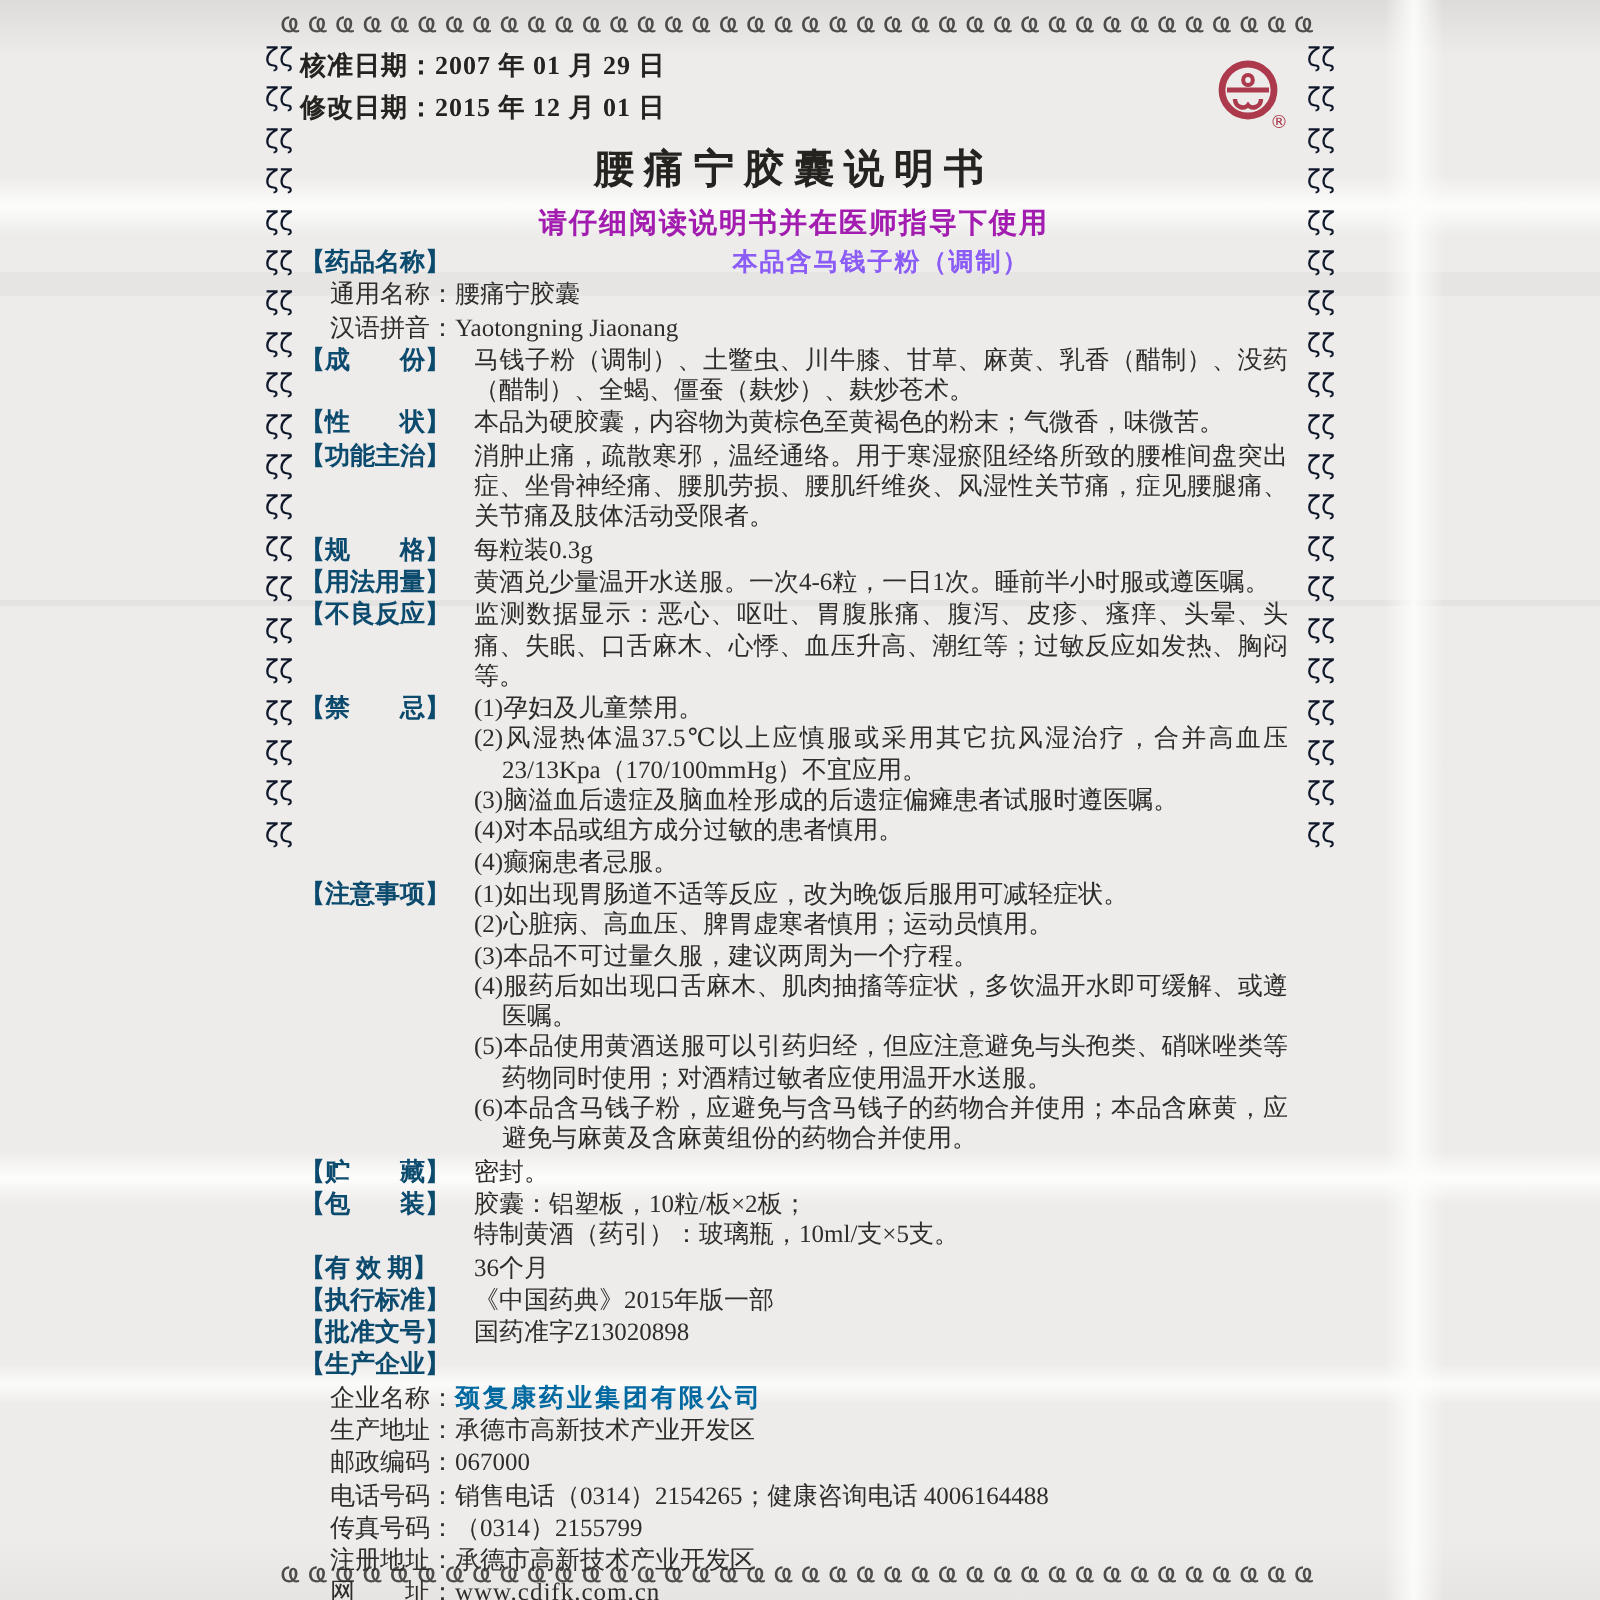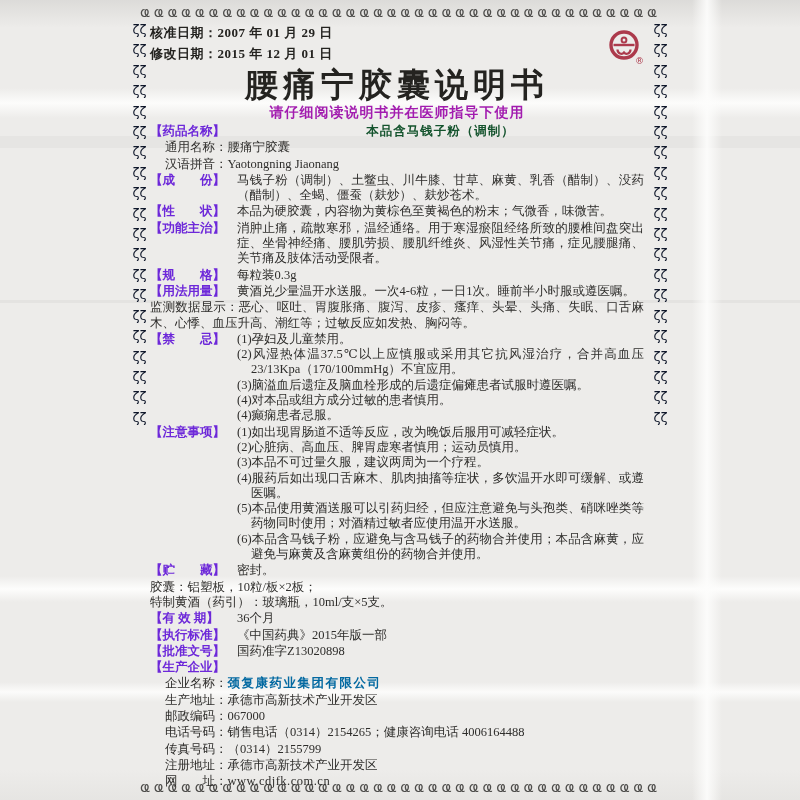--- a/index.html
+++ b/index.html
@@ -29,28 +29,28 @@
   .hb-bottom{bottom:0;}
   .vborder{position:absolute;top:16px;bottom:16px;width:15px;overflow:hidden;
     font-family:"DejaVu Sans",sans-serif;font-size:13px;line-height:20.4px;letter-spacing:0;
     word-break:break-all;color:#0f172a;text-align:center;}
   .vb-left{left:2px;}
   .vb-right{right:2px;}
   
   .content{position:absolute;left:20px;right:26px;top:18px;font-size:12.5px;line-height:15.3px;}
   .daterow{font-weight:bold;font-size:13px;line-height:21px;letter-spacing:.5px;color:#242320;}
   .logo{position:absolute;right:26px;top:24px;}
-  .title{text-align:center;font-size:33px;font-weight:bold;letter-spacing:5px;
+  .title{text-align:center;font-size:20px;font-weight:bold;letter-spacing:5px;
     color:#242320;line-height:36px;margin-top:3px;}
   .subtitle{text-align:center;font-size:14px;font-weight:bold;letter-spacing:1px;
     color:#a21caf;line-height:17px;margin-top:1px;margin-bottom:3px;}
   .row{display:flex;margin-top:1px;}
-  .lbl{width:87px;flex-shrink:0;font-weight:bold;color:#6d28d9;white-space:nowrap;}
+  .lbl{width:87px;flex-shrink:0;font-weight:bold;color:#0c4a6e;white-space:nowrap;}
   .txt{flex:1;text-align:justify;}
-  .center-bold{flex:1;text-align:center;font-weight:bold;letter-spacing:1px;color:#14532d;}
+  .center-bold{flex:1;text-align:center;font-weight:bold;letter-spacing:1px;color:#8b5cf6;}
   .sub{padding-left:15px;margin-top:1px;display:flex;}
   .sub .sl{font-weight:normal;white-space:nowrap;}
   .item{text-indent:-14px;padding-left:14px;text-align:justify;}
   .heavy{font-family:"Liberation Sans","DejaVu Sans",sans-serif;font-weight:bold;letter-spacing:1.5px;color:#0369a1;}
   .mono-url{letter-spacing:.5px;}
 </style>
 </head>
 <body>
 
 <div class="paper">
@@ -115,20 +115,21 @@
     </div>
     <div class="row">
       <span class="lbl">【规　　格】</span>
       <span class="txt">每粒装0.3g</span>
     </div>
     <div class="row">
       <span class="lbl">【用法用量】</span>
       <span class="txt">黄酒兑少量温开水送服。一次4-6粒，一日1次。睡前半小时服或遵医嘱。</span>
     </div>
     <div class="row">
+      <span class="lbl">【不良反应】</span>
       <span class="txt">监测数据显示：恶心、呕吐、胃腹胀痛、腹泻、皮疹、瘙痒、头晕、头痛、失眠、口舌麻木、心悸、血压升高、潮红等；过敏反应如发热、胸闷等。</span>
     </div>
 
     <div class="row">
       <span class="lbl">【禁　　忌】</span>
       <span class="txt">
         <div class="item">(1)孕妇及儿童禁用。</div>
         <div class="item">(2)风湿热体温37.5℃以上应慎服或采用其它抗风湿治疗，合并高血压23/13Kpa（170/100mmHg）不宜应用。</div>
         <div class="item">(3)脑溢血后遗症及脑血栓形成的后遗症偏瘫患者试服时遵医嘱。</div>
         <div class="item">(4)对本品或组方成分过敏的患者慎用。</div>
@@ -147,20 +148,21 @@
         <div class="item">(6)本品含马钱子粉，应避免与含马钱子的药物合并使用；本品含麻黄，应避免与麻黄及含麻黄组份的药物合并使用。</div>
       </span>
     </div>
 
     <div class="row">
       <span class="lbl">【贮　　藏】</span>
       <span class="txt">密封。</span>
     </div>
 
     <div class="row">
+      <span class="lbl">【包　　装】</span>
       <span class="txt">
         <div>胶囊：铝塑板，10粒/板×2板；</div>
         <div>特制黄酒（药引）：玻璃瓶，10ml/支×5支。</div>
       </span>
     </div>
 
     <div class="row">
       <span class="lbl">【有 效 期】</span>
       <span class="txt">36个月</span>
     </div>

